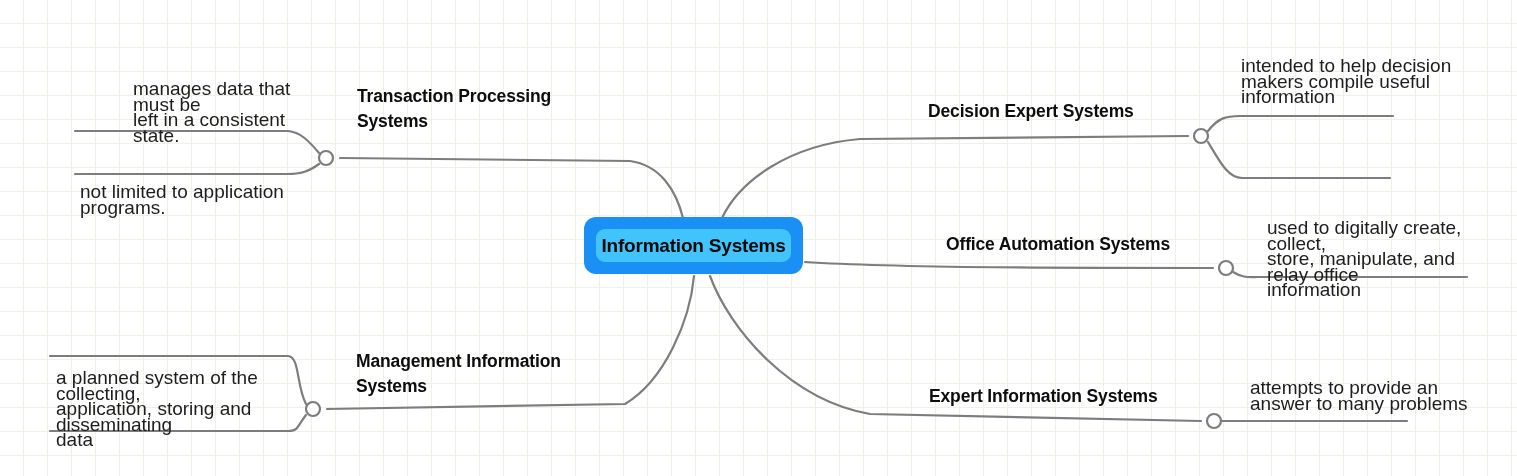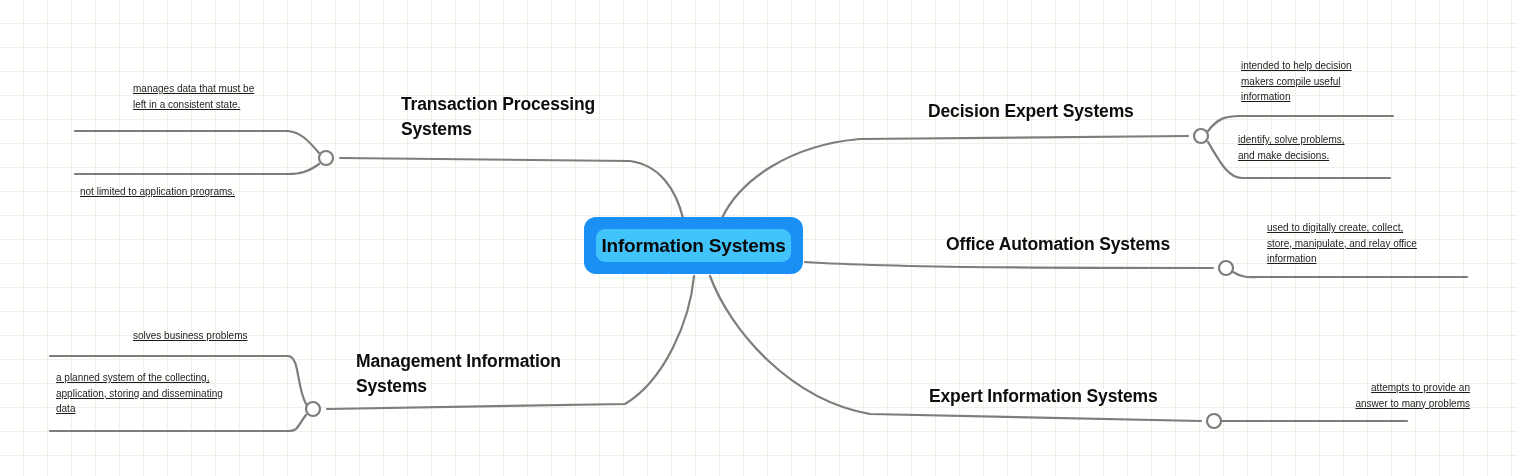--- a/index.html
+++ b/index.html
@@ -44,43 +44,42 @@
     font-size:17.5px;
     font-weight:bold;
     color:#0d0d0d;
     line-height:25px;
     letter-spacing:-0.15px;
     white-space:pre-line;
   }
 
   .leaf-text {
     position:absolute;
-    font-size:10px;
+    font-size:19px;
     color:#1d1d1d;
     line-height:15.5px;
     white-space:pre-line;
-    text-decoration:underline;
   }
 
   
-  #t-tps  { left:357px; top:92px;  width:300px;margin-left:44px; }
+  #t-tps  { left:357px; top:84px;  width:300px; }
   #t-mis  { left:356px; top:349px; width:320px; }
   #t-dss  { left:928px; top:99px;  width:320px; }
   #t-oas  { left:946px; top:232px; width:320px; }
   #t-eis  { left:929px; top:384px; width:320px; }
 
   
   #l-tps-1 { left:133px; top:81px;  width:200px; }
   #l-tps-2 { left:80px;  top:142px; width:260px;margin-top:42px; }
   #l-mis-1 { left:133px; top:328px; width:240px; }
   #l-mis-2 { left:56px;  top:370px; width:235px; }
   #l-dss-1 { left:1241px; top:58px;  width:220px; }
   #l-dss-2 { left:1238px; top:132px; width:220px; }
   #l-oas-1 { left:1267px; top:220px; width:215px; }
-  #l-eis-1 { left:1250px; top:380px; width:220px;text-align:right; }
+  #l-eis-1 { left:1250px; top:380px; width:220px; }
 </style>
 </head>
 <body>
 
 <div id="canvas">
 
   <svg id="wires" viewBox="0 0 1517 476" xmlns="http://www.w3.org/2000/svg">
     <g fill="none" stroke="#7d7d7d" stroke-width="2.2" stroke-linecap="round">
 
       <path d="M 683 218 C 676 190 660 165 630 161 L 340 158"></path>
@@ -117,30 +116,27 @@
   <div class="branch-title" id="t-mis">Management Information
 Systems</div>
   <div class="branch-title" id="t-dss">Decision Expert Systems</div>
   <div class="branch-title" id="t-eis">Expert Information Systems</div>
   <div class="branch-title" id="t-oas">Office Automation Systems</div>
 
   <div class="leaf-text" id="l-tps-1">manages data that must be
 left in a consistent state.</div>
   <div class="leaf-text" id="l-tps-2">not limited to application programs.</div>
 
-  <div class="leaf-text" id="l-mis-1">solves business problems</div>
   <div class="leaf-text" id="l-mis-2">a planned system of the collecting,
 application, storing and disseminating
 data</div>
 
   <div class="leaf-text" id="l-dss-1">intended to help decision
 makers compile useful
 information</div>
-  <div class="leaf-text" id="l-dss-2">identify, solve problems,
-and make decisions.</div>
 
   <div class="leaf-text" id="l-oas-1">used to digitally create, collect,
 store, manipulate, and relay office
 information</div>
 
   <div class="leaf-text" id="l-eis-1">attempts to provide an
 answer to many problems</div>
 
 </div>
 

